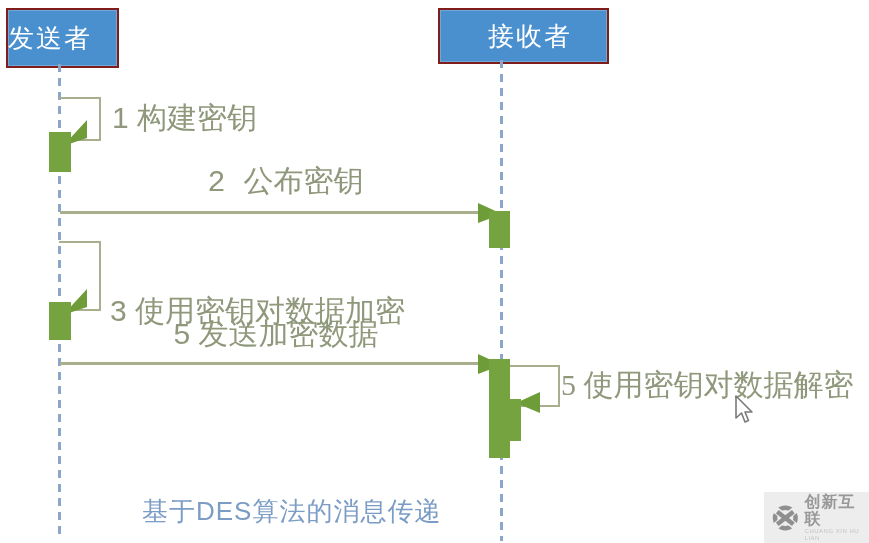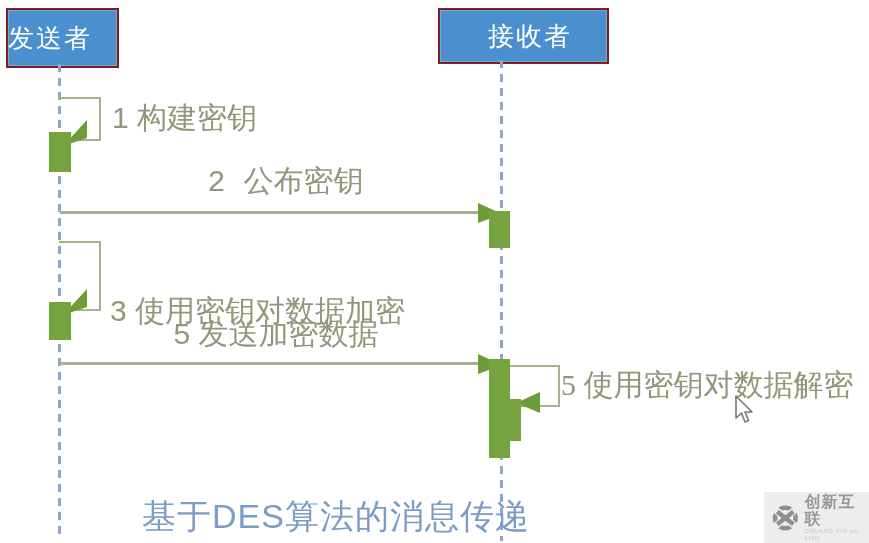--- a/index.html
+++ b/index.html
@@ -20,21 +20,21 @@
   .msg-line{position:absolute;height:3px;background:var(--arrow-line,#a9ae8c);}
   .loop-rect{position:absolute;border:2px solid var(--arrow-line,#a9ae8c);border-left:none;}
   .activation{position:absolute;background:var(--activation,#74a33f);}
   .head{position:absolute;color:var(--arrowhead,#6d9c39);}
   .msg-label{
     position:absolute;font-size:30px;color:var(--message-text,#8f987b);
     white-space:nowrap;line-height:1.1;
   }
   .centered{text-align:center;}
   .caption{
-    position:absolute;font-size:34px;color:var(--caption-text,#7b9cc4);
+    position:absolute;font-size:26px;color:var(--caption-text,#7b9cc4);
     white-space:nowrap;letter-spacing:1px;
   }
   .cursor{position:absolute;}
   .watermark{
     position:absolute;left:764px;top:492px;width:105px;height:51px;background:#ededed;
     display:flex;align-items:center;gap:5px;box-sizing:border-box;padding-left:7px;
   }
   .wm-text{display:flex;flex-direction:column;justify-content:center;}
   .wm-brand{font-size:16px;font-weight:bold;color:#989898;letter-spacing:1px;line-height:1.1;}
   .wm-sub{font-size:6px;color:#c4c4c4;letter-spacing:.5px;line-height:1.2;}

